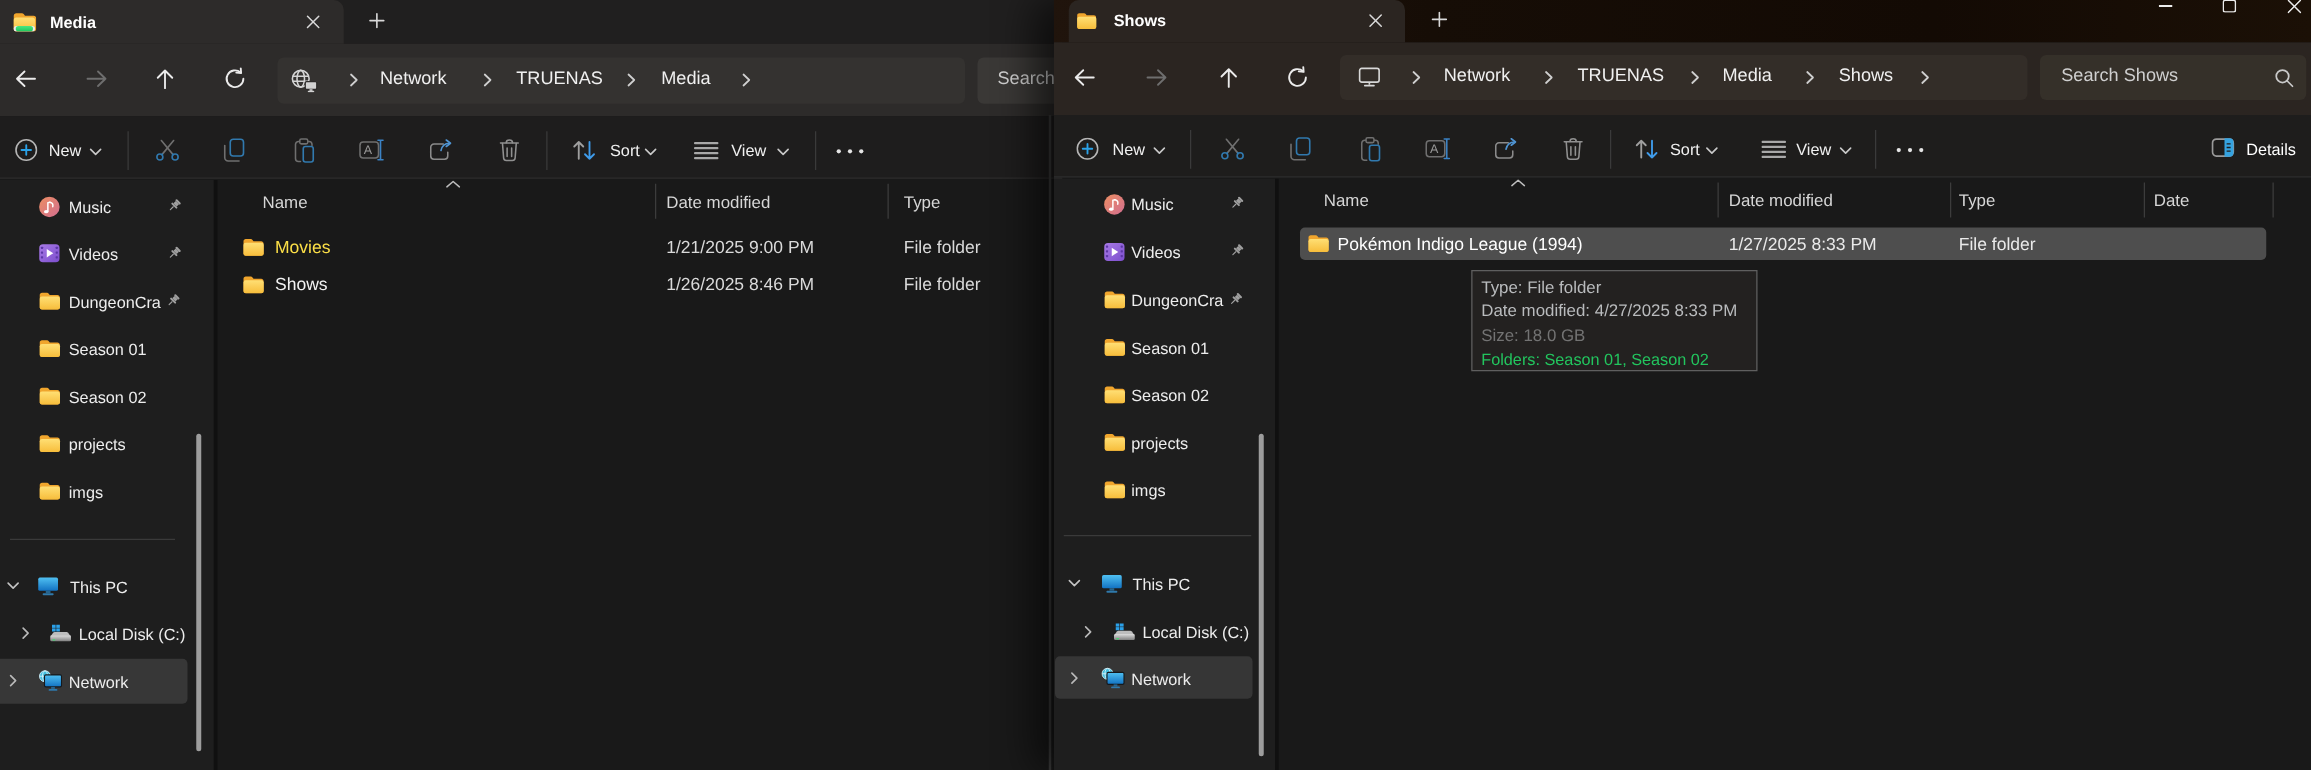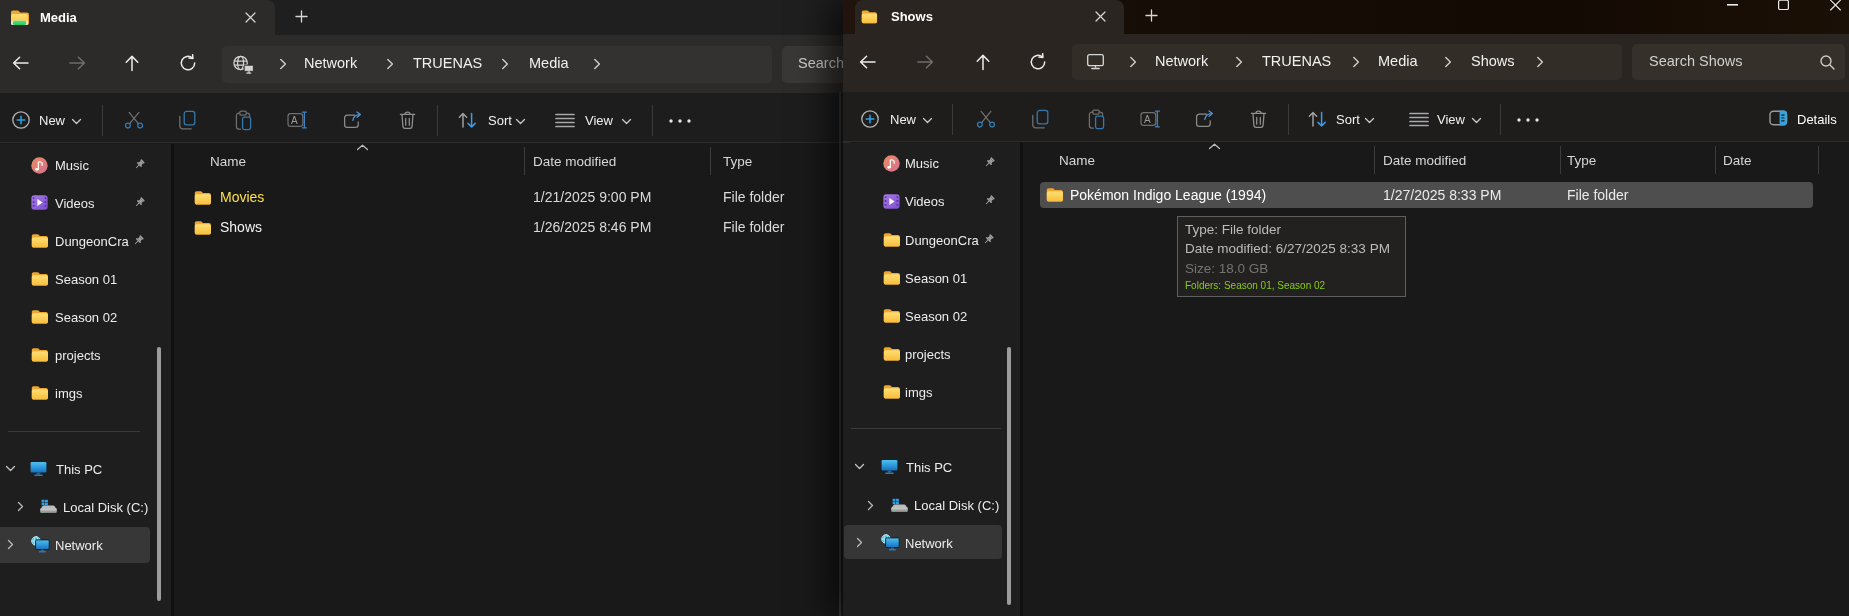--- a/index.html
+++ b/index.html
@@ -503,23 +503,23 @@
   <svg class="abs" style="left:203px;top:187px" width="18" height="15" viewBox="0 0 18 15">
     <path d="M0.8 3 C0.8 2 1.6 1.2 2.6 1.2 h4 c.55 0 1.05.25 1.4.7 l.8 1.05 h6.2 c1 0 1.8.8 1.8 1.8 v8 c0 1-.8 1.8-1.8 1.8 H2.6 c-1 0-1.8-.8-1.8-1.8 Z" fill="url(#gFoldBack)"></path>
     <rect x="0.8" y="4.2" width="16.2" height="10.4" rx="1.8" fill="url(#gFold)"></rect>
   </svg>
   <div class="txt" style="left:227px;top:188px;font-size:14px;color:#ffffff">Pokémon Indigo League (1994)</div>
   <div class="txt" style="left:540px;top:188px;font-size:14px;color:#eaeaea">1/27/2025 8:33 PM</div>
   <div class="txt" style="left:724px;top:188px;font-size:14px;color:#eaeaea">File folder</div>
 
   <div class="abs" style="left:334px;top:216px;width:229px;height:81px;background:#232120;border:1px solid #5f5f5f"></div>
   <div class="txt" style="left:342px;top:222.5px;font-size:13.5px;color:#b9bbbd">Type: File folder</div>
-  <div class="txt" style="left:342px;top:242px;font-size:13.5px;color:#b9bbbd">Date modified: 6/27/2025 8:33 PM</div>
+  <div class="txt" style="left:342px;top:242px;font-size:13.5px;color:#b9bbbd">Date modified: 4/27/2025 8:33 PM</div>
   <div class="txt" style="left:342px;top:261.5px;font-size:13.5px;color:#737373">Size: 18.0 GB</div>
-  <div class="txt" style="left:342px;top:281px;font-size:10px;color:#84cc16">Folders: Season 01, Season 02</div>
+  <div class="txt" style="left:342px;top:281px;font-size:13px;color:#22c55e">Folders: Season 01, Season 02</div>
 
   <svg class="abs" style="left:40px;top:155px" width="17" height="17" viewBox="0 0 17 17">
     <circle cx="8.5" cy="8.5" r="8.2" fill="url(#gMus)"></circle>
     <path d="M7.3 12.3 V5.2 l1.6-.45" fill="none" stroke="#fff" stroke-width="1.2" stroke-linecap="round"></path>
     <path d="M8.9 4.75 c2.3.5 2.7 2 2.3 3.6" fill="none" stroke="#fff" stroke-width="1.2" stroke-linecap="round"></path>
     <ellipse cx="5.9" cy="12.3" rx="1.7" ry="1.35" fill="#fff"></ellipse>
   </svg>
   <div class="txt" style="left:62px;top:157px;font-size:13px;color:#ededed">Music</div>
   <svg class="abs" style="left:140px;top:157px" width="13" height="13" viewBox="0 0 13 13" fill="#9f9f9f">
       <g transform="rotate(45 6.5 5.5)">

